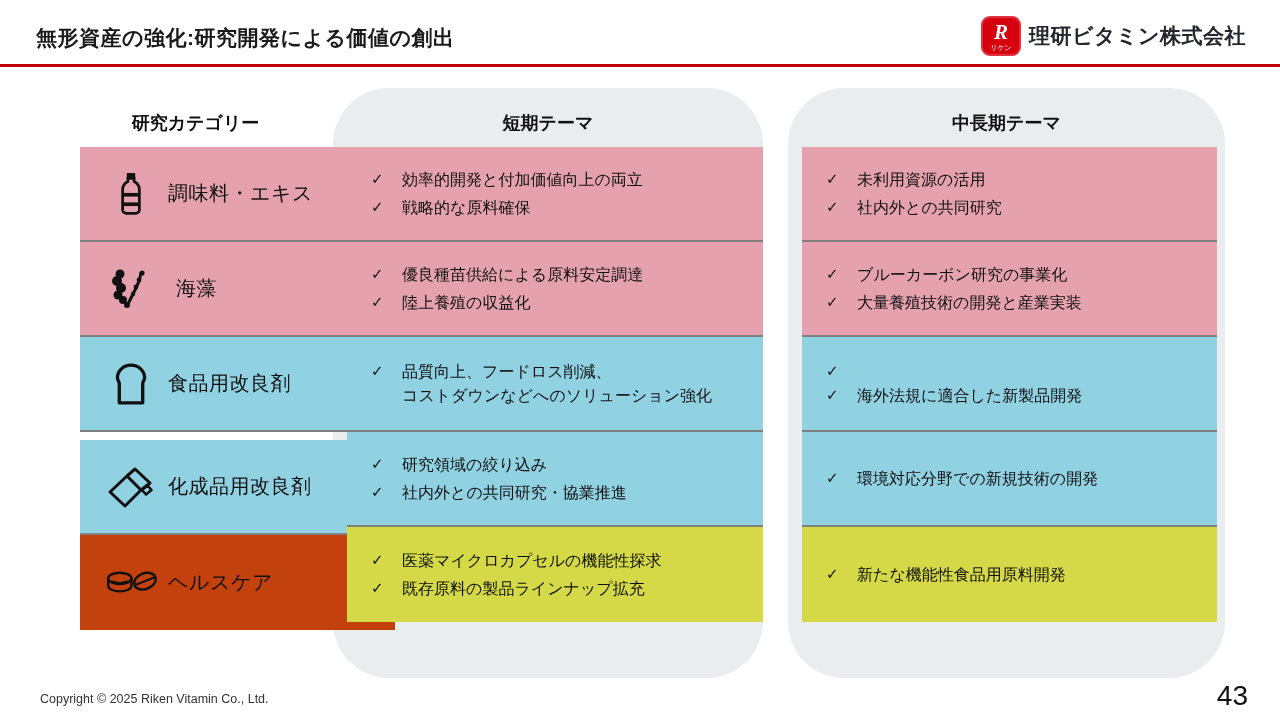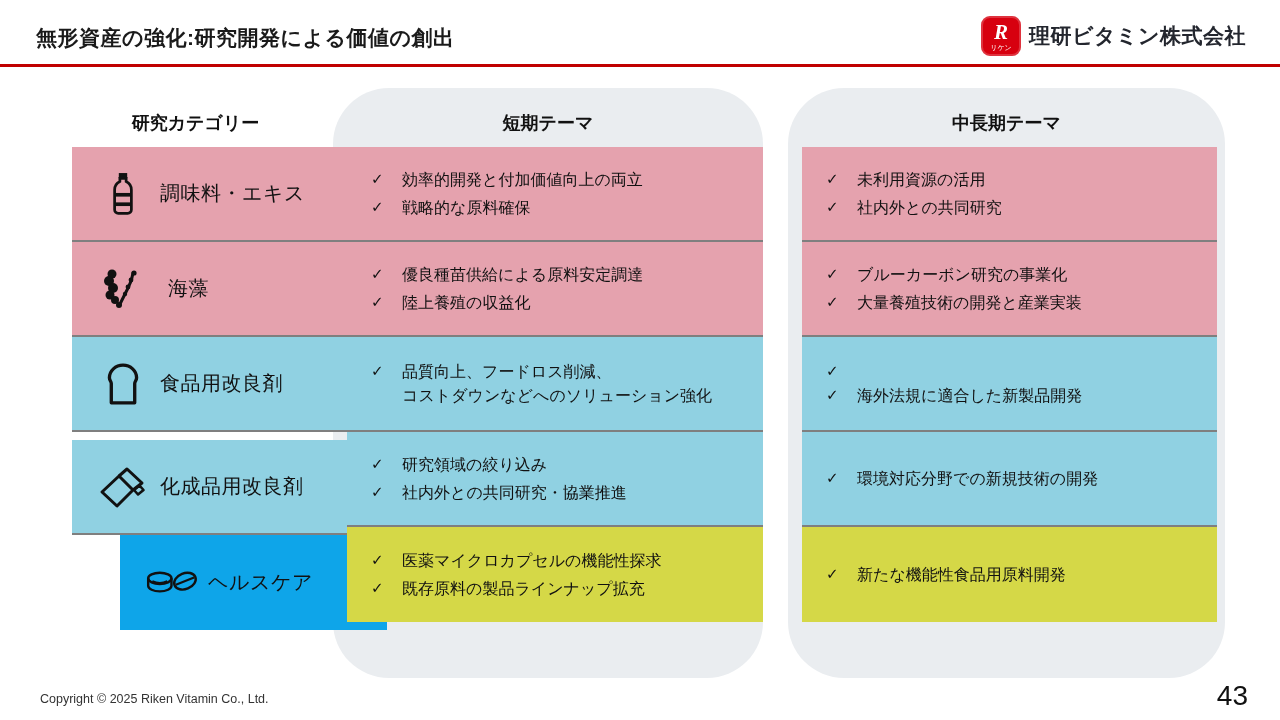--- a/index.html
+++ b/index.html
@@ -27,21 +27,21 @@
 
   
   .col-header{position:absolute;top:104px;height:38px;line-height:38px;text-align:center;
               font-size:18px;font-weight:700;color:#111;}
   .col-header.cat{left:64px;width:263px;}
   .col-header.short{left:333px;width:430px;}
   .col-header.mid{left:788px;width:437px;}
 
   
   .col{position:absolute;top:147px;}
-  .cat-col{left:72px;width:315px;}
+  .cat-col{left:80px;width:315px;}
   .short-col{left:347px;width:416px;}
   .mid-col{left:802px;width:415px;}
 
   .cell{height:95px;box-sizing:border-box;border-bottom:2px solid #7f7f7f;}
   .col .cell:last-child{border-bottom:none;}
 
   .cat-cell{display:flex;align-items:center;padding-left:24px;}
   .cat-icon{width:54px;flex:none;display:flex;align-items:center;justify-content:center;}
   .cat-icon svg{display:block;}
   .cat-label{font-size:20px;color:#111;margin-left:10px;letter-spacing:.5px;}
@@ -126,21 +126,21 @@
       <div class="cell cat-cell" style="background: rgb(144, 209, 226); margin-top: 8px;">
         <span class="cat-icon">
           <svg width="50" height="44" viewBox="0 0 50 44">
             <path d="M4 27 L21 11 L35 25 L19 41 Z" fill="none" stroke="#111" stroke-width="3" stroke-linejoin="round"></path>
             <path d="M21 11 L29 4 L44 18 L35 25" fill="none" stroke="#111" stroke-width="3" stroke-linejoin="round"></path>
             <path d="M36 25 l5.5 -4.5 l4 4.5 l-5.5 4.5 z" fill="none" stroke="#111" stroke-width="2.6" stroke-linejoin="round"></path>
           </svg>
         </span>
         <span class="cat-label">化成品用改良剤</span>
       </div>
-      <div class="cell cat-cell" style="background: #0ea5e9; margin-left: 48px;">
+      <div class="cell cat-cell" style="background: #c2410c;">
         <span class="cat-icon">
           <svg width="58" height="36" viewBox="0 0 58 36">
             <ellipse cx="17" cy="13" rx="12.5" ry="6" fill="none" stroke="#111" stroke-width="2.6"></ellipse>
             <path d="M4.5 13 v8 a12.5 6 0 0 0 25 0 v-8" fill="none" stroke="#111" stroke-width="2.6"></path>
             <path d="M9 16 q8 4 16 0" fill="none" stroke="#111" stroke-width="2"></path>
             <g transform="rotate(-22 44 16)">
               <ellipse cx="44" cy="16" rx="12" ry="8.5" fill="none" stroke="#111" stroke-width="2.6"></ellipse>
               <line x1="33.5" y1="16" x2="54.5" y2="16" stroke="#111" stroke-width="2.2"></line>
             </g>
           </svg>

